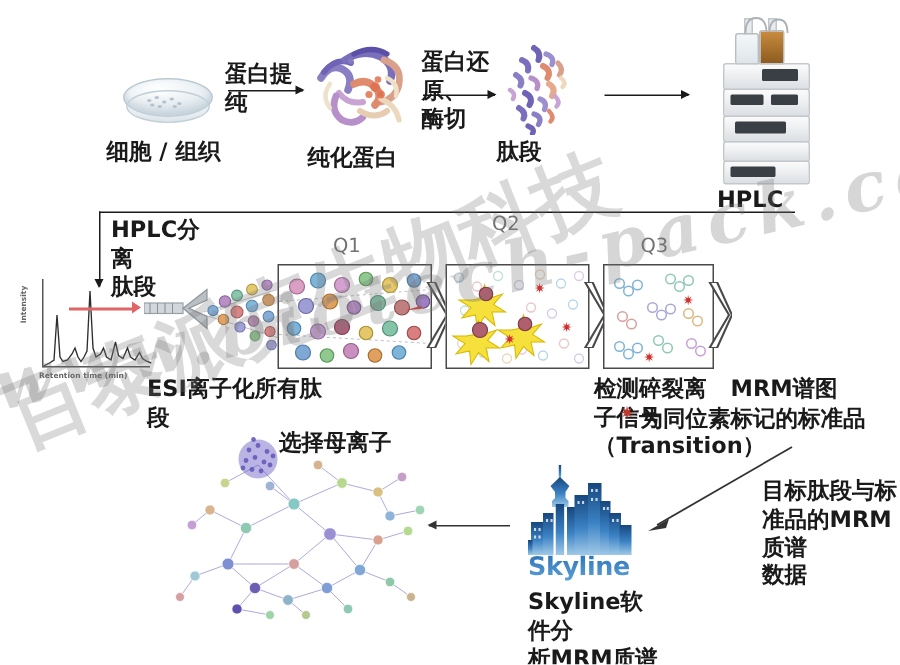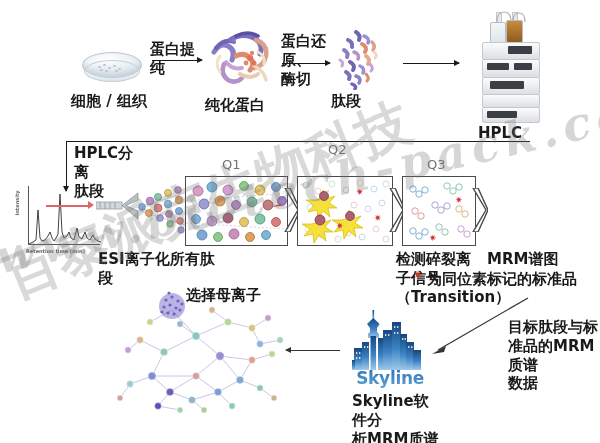--- a/index.html
+++ b/index.html
@@ -172,21 +172,21 @@
   .mrm .pk { position: absolute; bottom: 12px; }
 
   .asterisk {
     position: absolute; color: #c0392b; font-size: 12px; font-weight: bold;
   }
 
   
   .skyline { position: absolute; left: 352px; top: 308px; width: 72px; height: 80px; }
   .sky-word {
     position: absolute; left: 0; bottom: 0; width: 72px;
-    text-align: right; font-size: 17px; font-weight: bold;
+    text-align: left; font-size: 17px; font-weight: bold;
     font-family: "DejaVu Sans", "Liberation Sans", sans-serif;
     letter-spacing: -0.3px;
     background: linear-gradient(180deg,#2a6fb5 0%, #5fa3d8 100%);
     -webkit-background-clip: text; background-clip: text;
     color: transparent;
   }
 
   
   .network { position: absolute; left: 100px; top: 288px; width: 200px; height: 128px; }
 </style>

